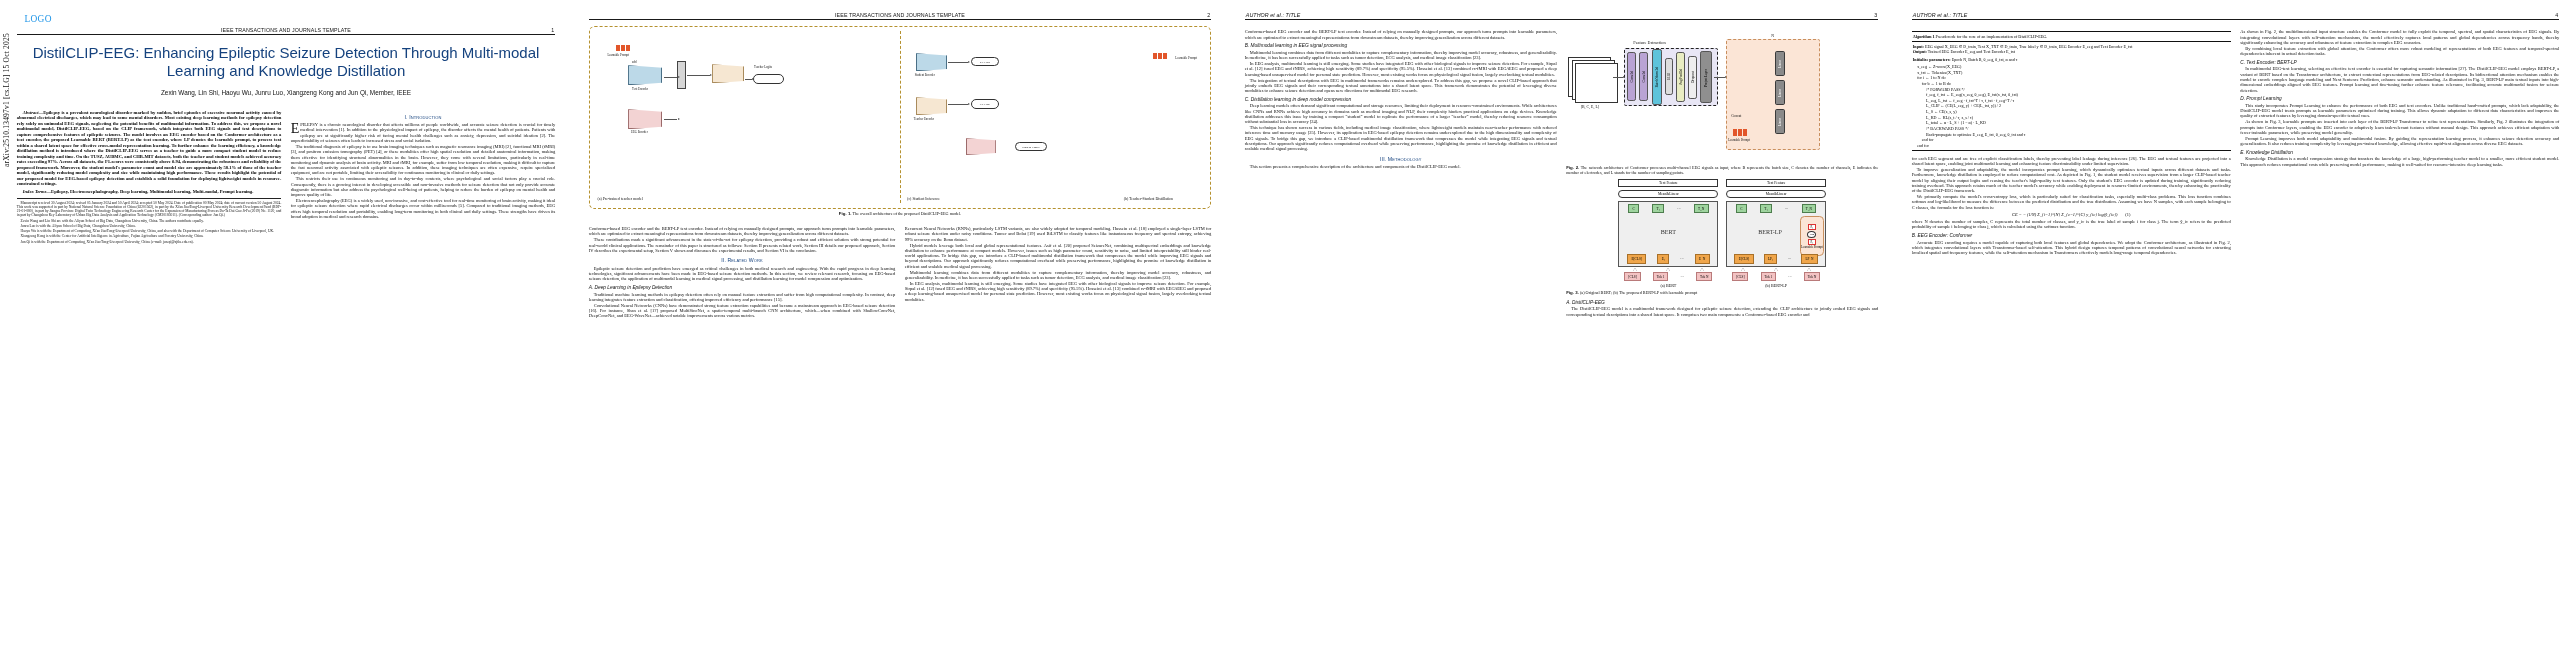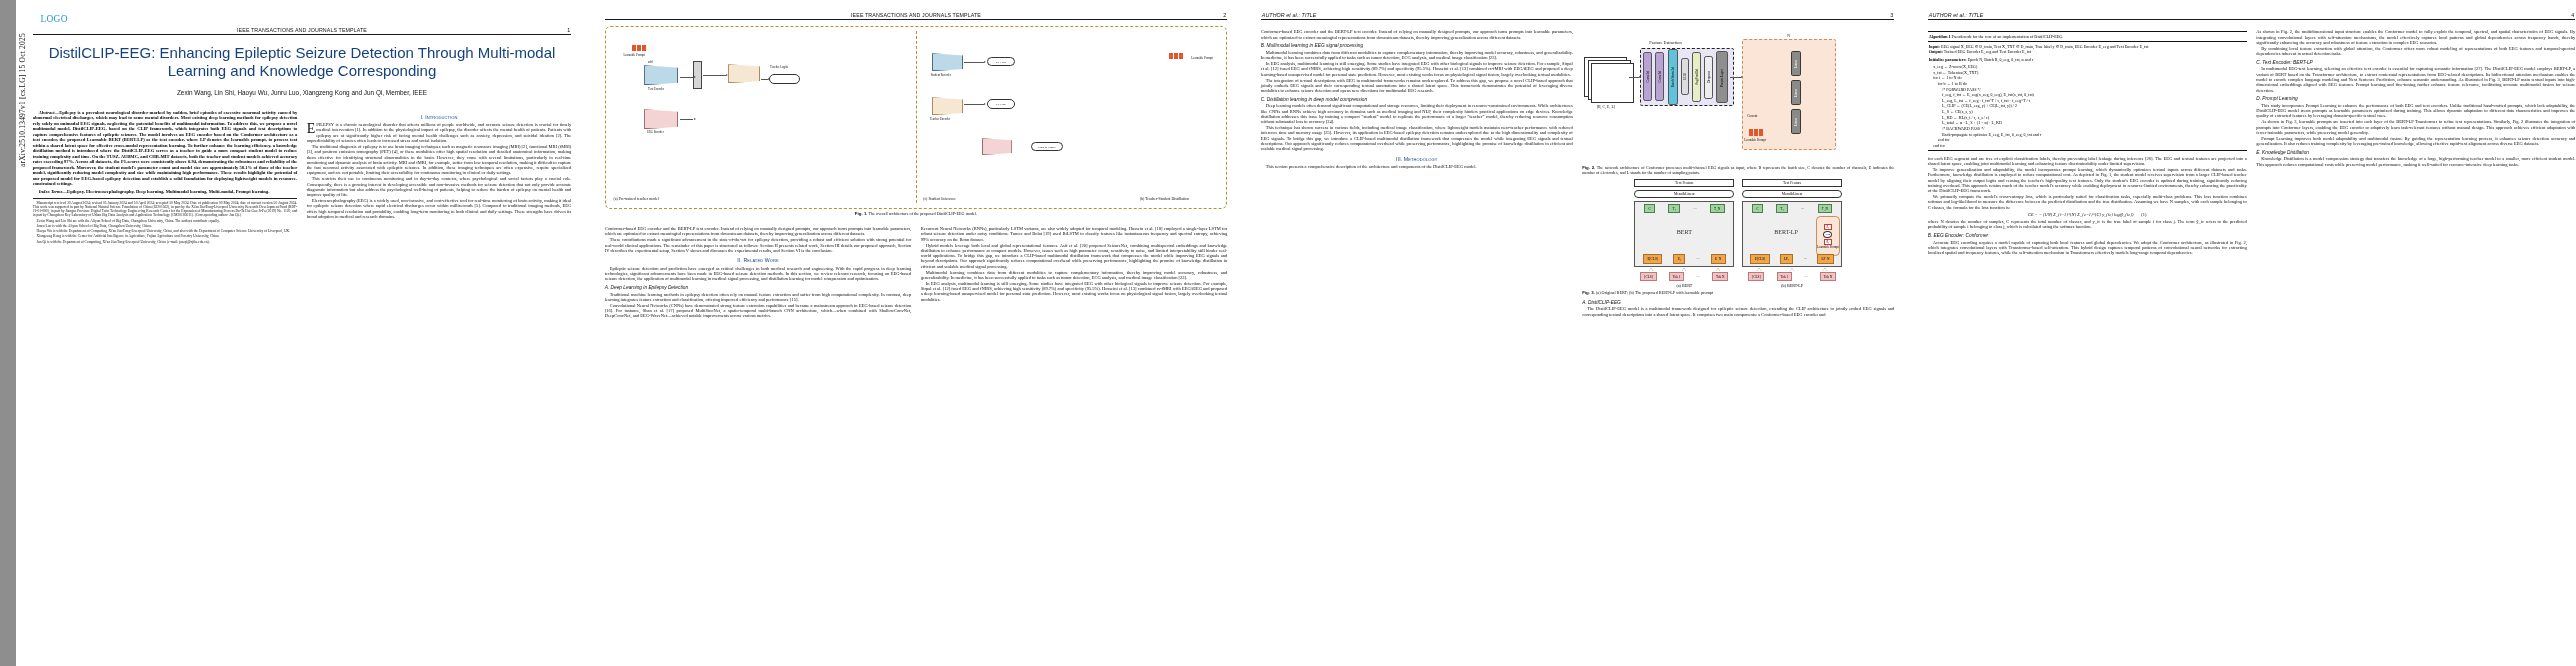--- a/index.html
+++ b/index.html
@@ -3,21 +3,21 @@
 <meta charset="utf-8">
 <title>DistilCLIP-EEG Paper Pages</title>
 <style>
   * { box-sizing: border-box; }
   html, body { margin:0; padding:0; background:#8a8a8a; }
   body {
     width:2576px; height:667px;
     font-family:"Liberation Serif", serif;
     overflow:hidden;
   }
-  .viewer { display:flex; width:2576px; height:667px; background:#8e8e8e;padding-left:16px; }
+  .viewer { display:flex; width:2576px; height:667px; background:#8e8e8e; }
   .page {
     background:#ffffff;
     height:667px;
     position:relative;
     padding:12.2px 16.7px 10px 16.7px;
     flex:0 0 auto;
     overflow:hidden;
   }
   .page.p1 { width:572px; }
   .page.p2 { width:656px; }
@@ -220,21 +220,21 @@
   <div class="page p1">
     <div class="arxiv">arXiv:2510.13497v1  [cs.LG]  15 Oct 2025</div>
 
     <div class="logo">LOGO</div>
     <div class="runhead center">
       <span>IEEE TRANSACTIONS AND JOURNALS TEMPLATE</span>
       <span class="rh-num">1</span>
     </div>
     <div class="rule"></div>
 
-    <div class="title">DistilCLIP-EEG: Enhancing Epileptic Seizure Detection Through Multi-modal Learning and Knowledge Corresponding</div>
+    <div class="title">DistilCLIP-EEG: Enhancing Epileptic Seizure Detection Through Multi-modal Learning and Knowledge Distillation</div>
     <div class="authors">Zexin Wang, Lin Shi, Haoyu Wu, Junru Luo, Xiangzeng Kong and Jun Qi, Member, IEEE</div>
 
     <div class="cols">
       <div class="col">
         <p class="abs"><span class="lead">Abstract—</span><span>Epilepsy is a prevalent neurological disorder marked by sudden, brief episodes of excessive neuronal activity caused by abnormal electrical discharges, which may lead to some mental disorders. Most existing deep learning methods for epilepsy detection rely solely on unimodal EEG signals, neglecting the potential benefits of multimodal information. To address this, we propose a novel multimodal model, DistilCLIP-EEG, based on the CLIP framework, which integrates both EEG signals and text descriptions to capture comprehensive features of epileptic seizures. The model involves an EEG encoder based on the Conformer architecture as a text encoder, the proposed Learnable BERT (BERT-LP) as the text encoder, where LP denotes the learnable prompt, to process text within a shared latent space for effective cross-modal representation learning. To further enhance the learning efficiency, a knowledge distillation method is introduced where the DistilCLIP-EEG serves as a teacher to guide a more compact student model to reduce training complexity and time. On the TUSZ, AUBMC, and CHB-MIT datasets, both the teacher and student models achieved accuracy rates exceeding 97%. Across all datasets, the F1-scores were consistently above 0.94, demonstrating the robustness and reliability of the proposed framework. Moreover, the student model's parameter count and model size are approximately 58.1% of those of the teacher model, significantly reducing model complexity and size while maintaining high performance. These results highlight the potential of our proposed model for EEG-based epilepsy detection and establish a solid foundation for deploying lightweight models in resource-constrained settings.</span></p>
         <p class="abs"><span class="lead">Index Terms—</span><span>Epilepsy, Electroencephalography, Deep learning, Multimodal learning, Multi-modal, Prompt learning.</span></p>
 
         <div class="footnote">
           <p>Manuscript received 30 August 2024; revised 05 January 2024 and 50 April 2024; accepted 50 May 2024. Date of publication 00 May 2024; date of current version 50 August 2024. This work was supported in part by National Natural Science Foundation of China (62201562), in part by the Xi'an JiaoTong-Liverpool University Research Development Fund (RDF-21-01-080), in part by Jiangsu Province Digital Twin Technology Engineering Research Center for the Expansion of Manufacturing Process Da-Ta Dai Gao Ji-Fa (2019) No. 1120, and in part by Changzhou Key Laboratory of Urban Big Data Analysis and Application Technology (CM20183011). (Corresponding author: Jun Qi.)</p>
           <p>Zexin Wang and Lin Shi are with the Aliyun School of Big Data, Changzhou University, China. The authors contribute equally.</p>

